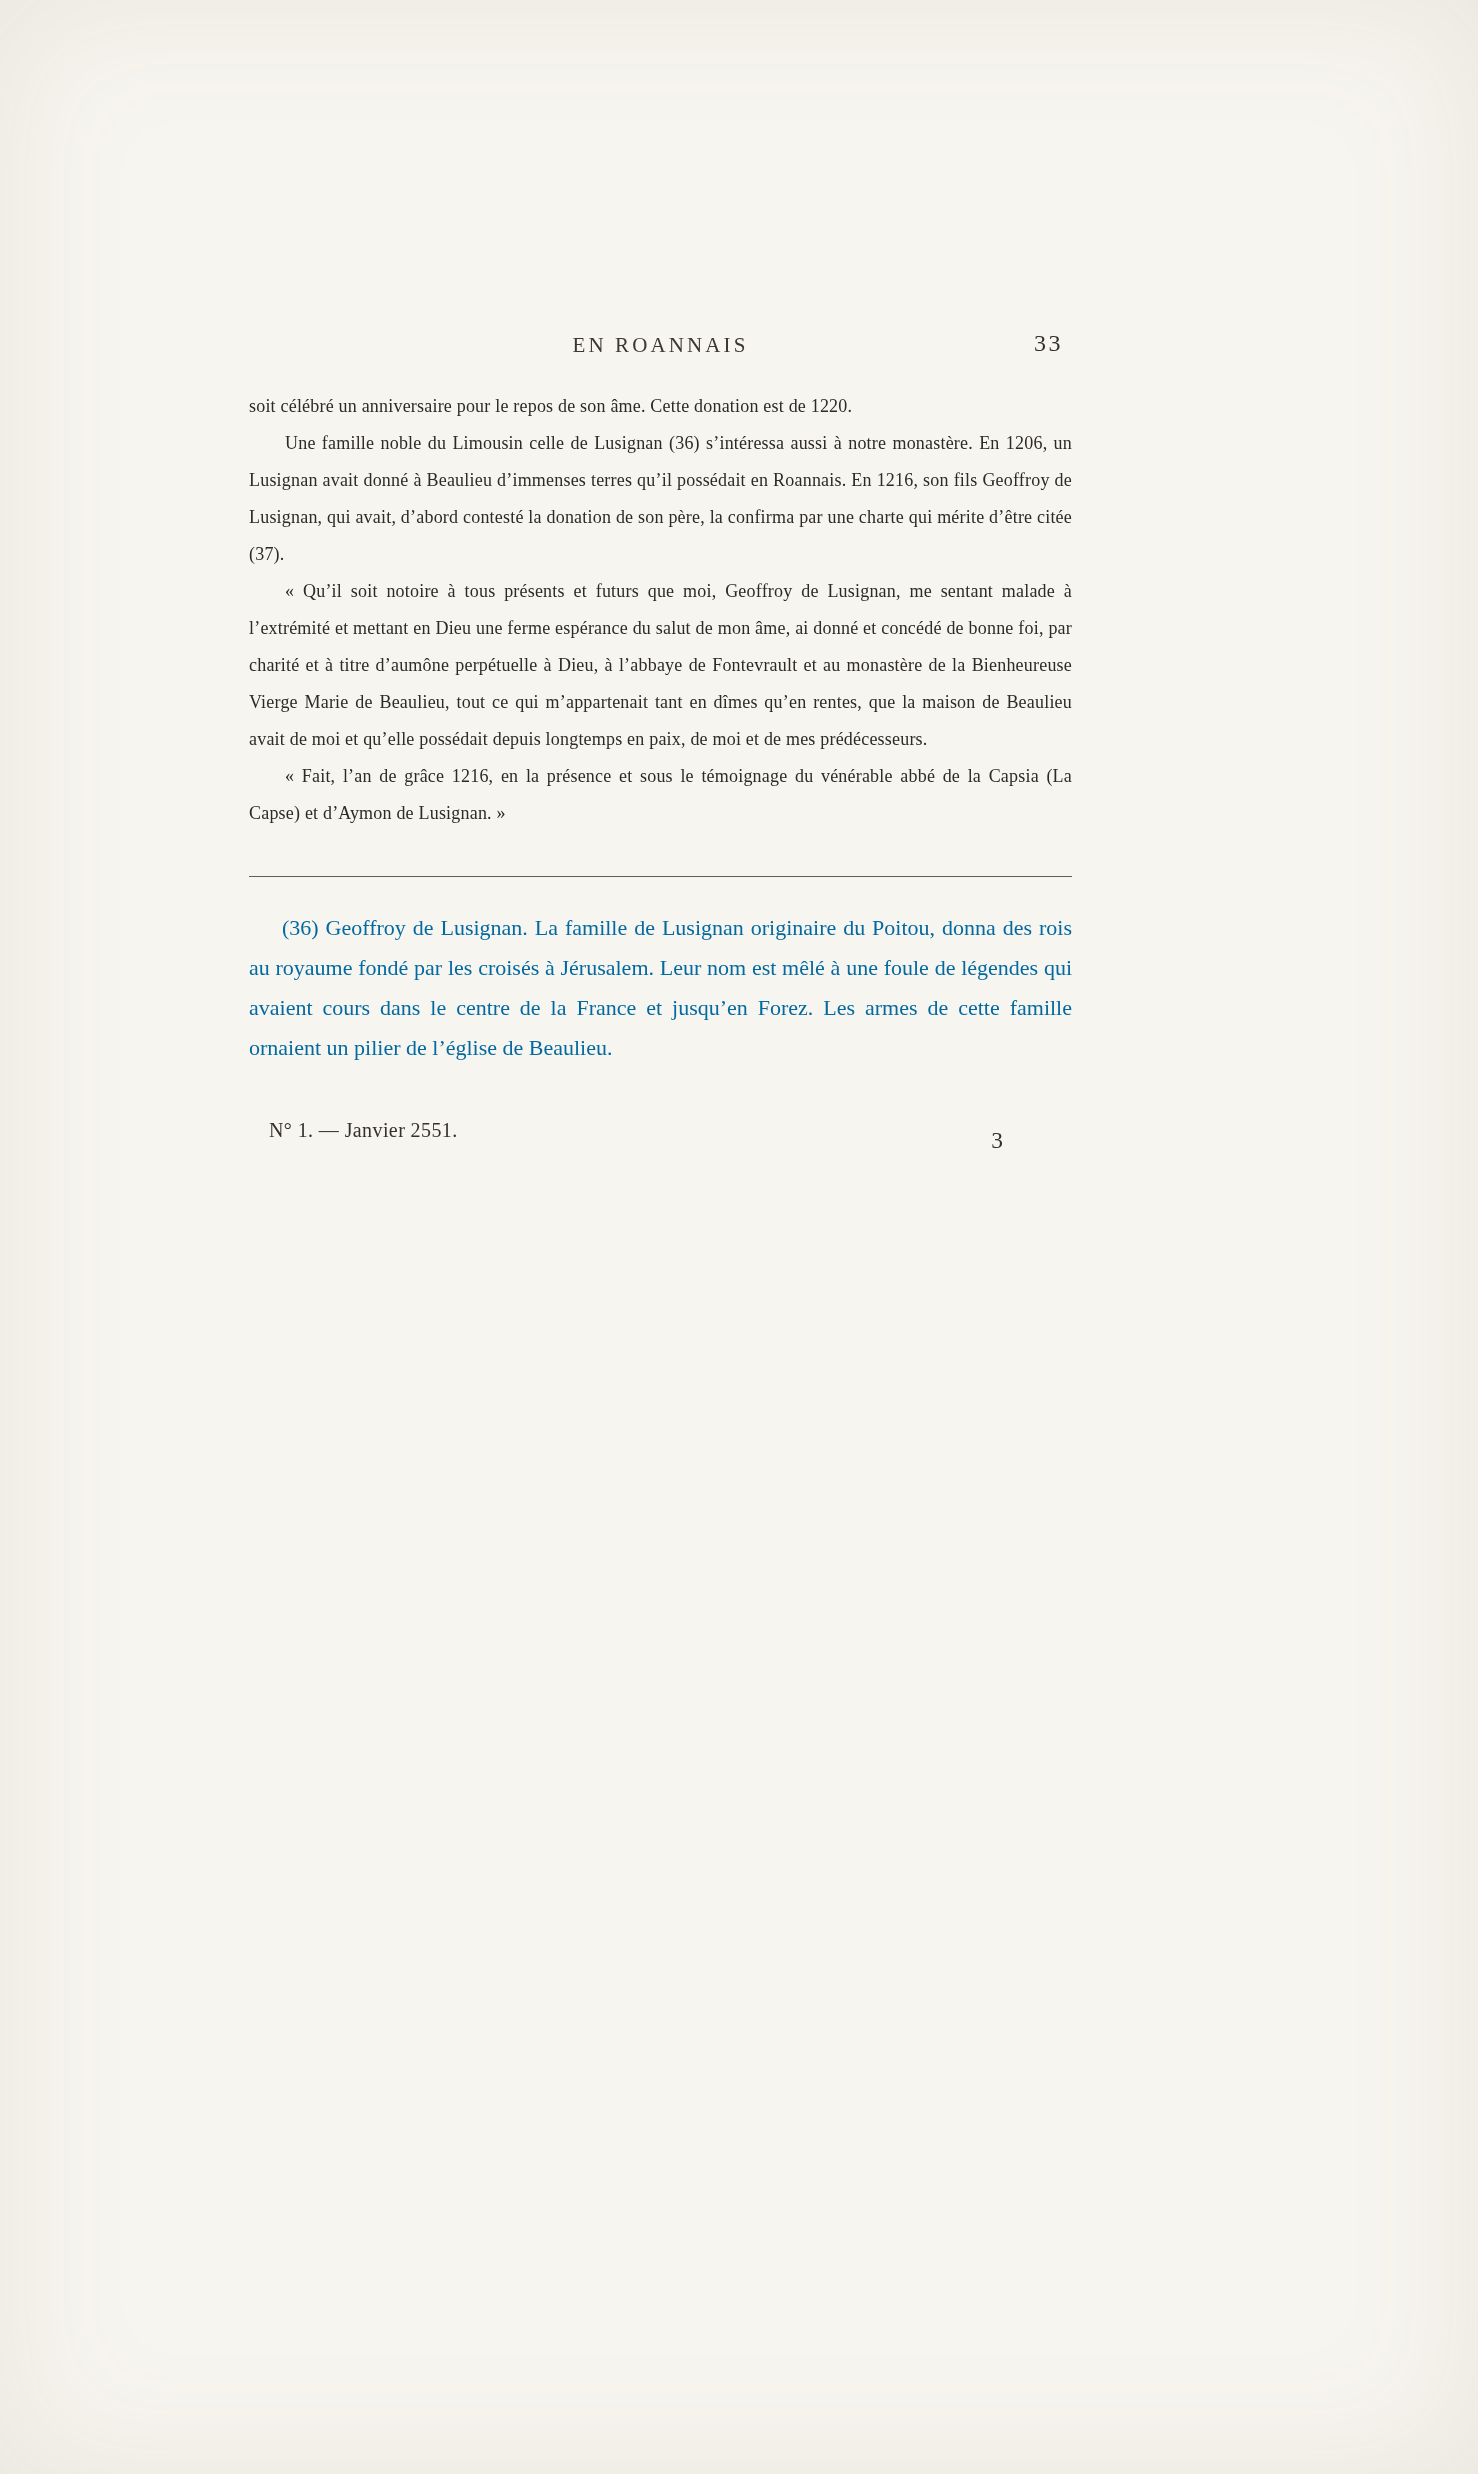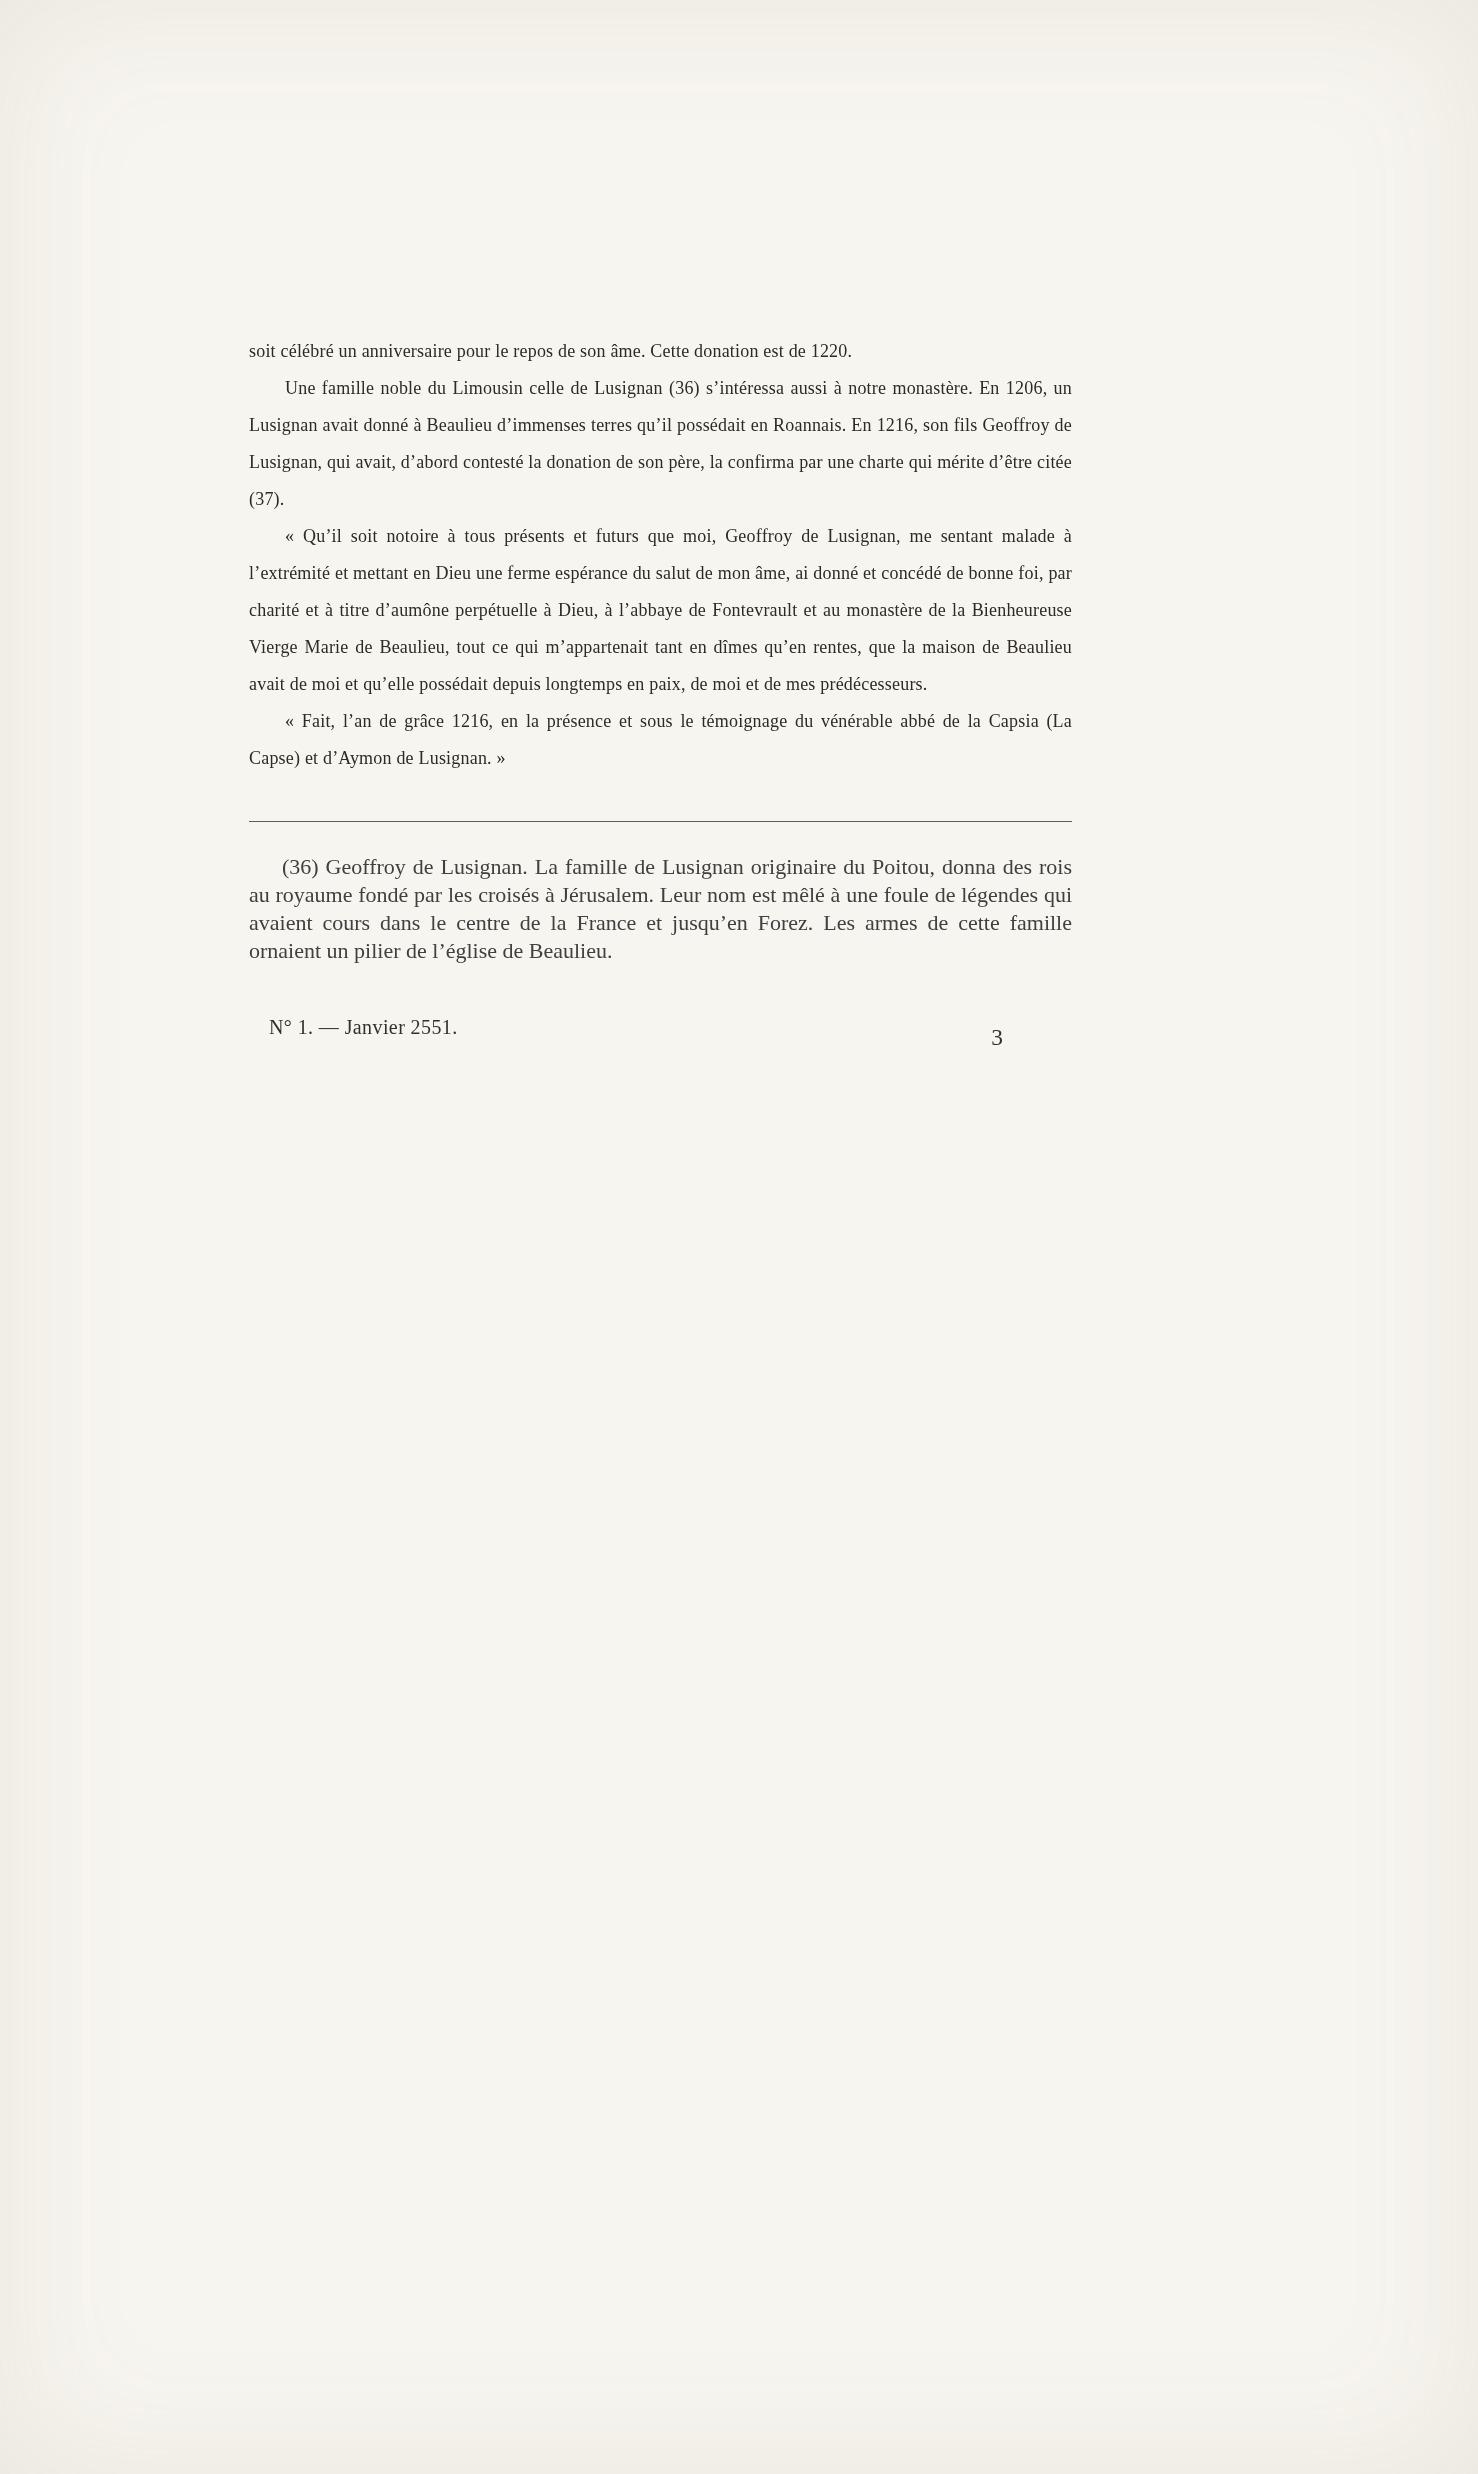--- a/index.html
+++ b/index.html
@@ -63,22 +63,22 @@
   .footnote-separator {
     margin-top: 44px;
     width: 100%;
     height: 0;
     border-top: 1.6px solid rgba(62, 56, 46, 0.8);
   }
   .footnotes {
     margin-top: 31px;
     text-align: justify;
     font-size: 22px;
-    line-height: 28px;
-    color: #404040;
+    line-height: 40px;
+    color: #0369a1;
   }
   .footnote {
     margin: 0;
     text-indent: 33px;
   }
   .footer-row {
     position: relative;
     margin-top: 51px;
     height: 37px;
     font-size: 20px;
@@ -96,20 +96,24 @@
     top: 7.8px;
     font-size: 23.4px;
   }
 </style>
 </head>
 <body>
 
 <div class="page">
   <div class="content">
 
+    <div class="header-row">
+      <span class="running-title">EN ROANNAIS</span>
+      <span class="page-number">33</span>
+    </div>
 
     <div class="body-text">
       <p class="para no-indent">soit célébré un anniversaire pour le repos de son âme. Cette donation est de 1220.</p>
       <p class="para">Une famille noble du Limousin celle de Lusignan (36) s’intéressa aussi à notre monastère. En 1206, un Lusignan avait donné à Beaulieu d’immenses terres qu’il possédait en Roannais. En 1216, son fils Geoffroy de Lusignan, qui avait, d’abord contesté la donation de son père, la confirma par une charte qui mérite d’être citée (37).</p>
       <p class="para">« Qu’il soit notoire à tous présents et futurs que moi, Geoffroy de Lusignan, me sentant malade à l’extrémité et mettant en Dieu une ferme espérance du salut de mon âme, ai donné et concédé de bonne foi, par charité et à titre d’aumône perpétuelle à Dieu, à l’abbaye de Fontevrault et au monastère de la Bienheureuse Vierge Marie de Beaulieu, tout ce qui m’appartenait tant en dîmes qu’en rentes, que la maison de Beaulieu avait de moi et qu’elle possédait depuis longtemps en paix, de moi et de mes prédécesseurs.</p>
       <p class="para">« Fait, l’an de grâce 1216, en la présence et sous le témoignage du vénérable abbé de la Capsia (La Capse) et d’Aymon de Lusignan. »</p>
     </div>
 
     <div class="footnote-separator"></div>
 

